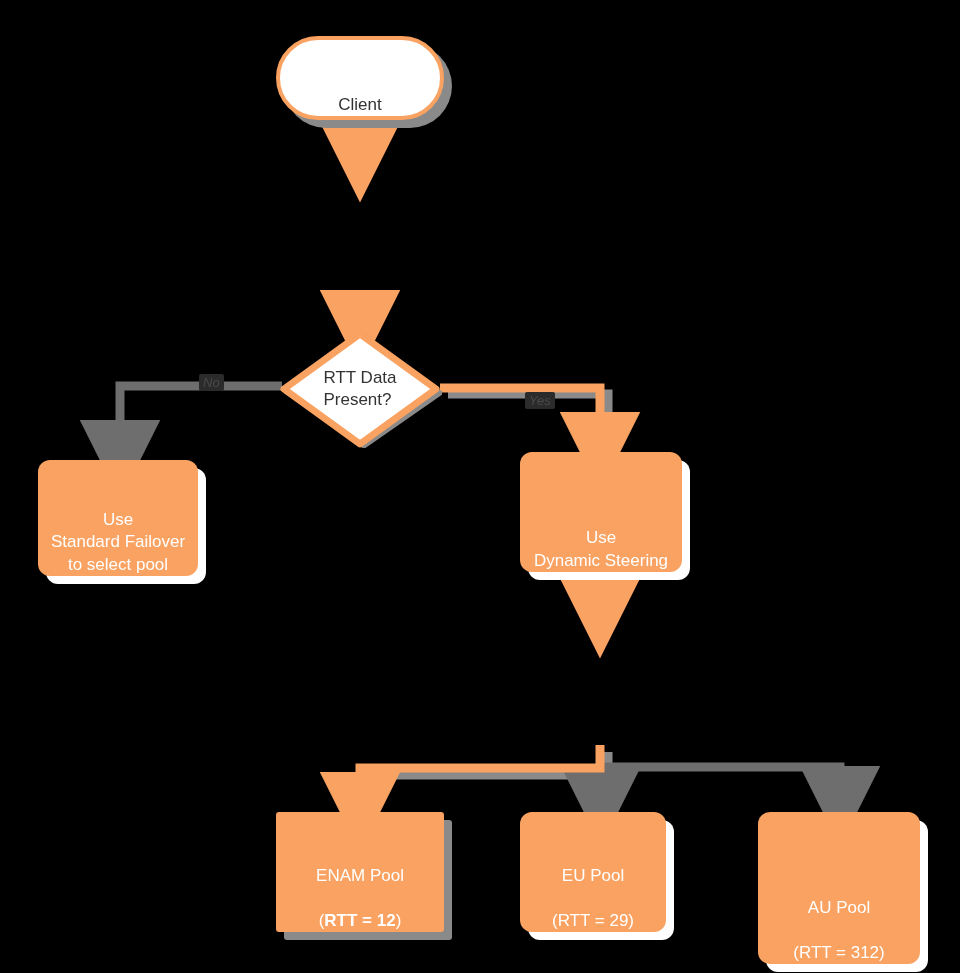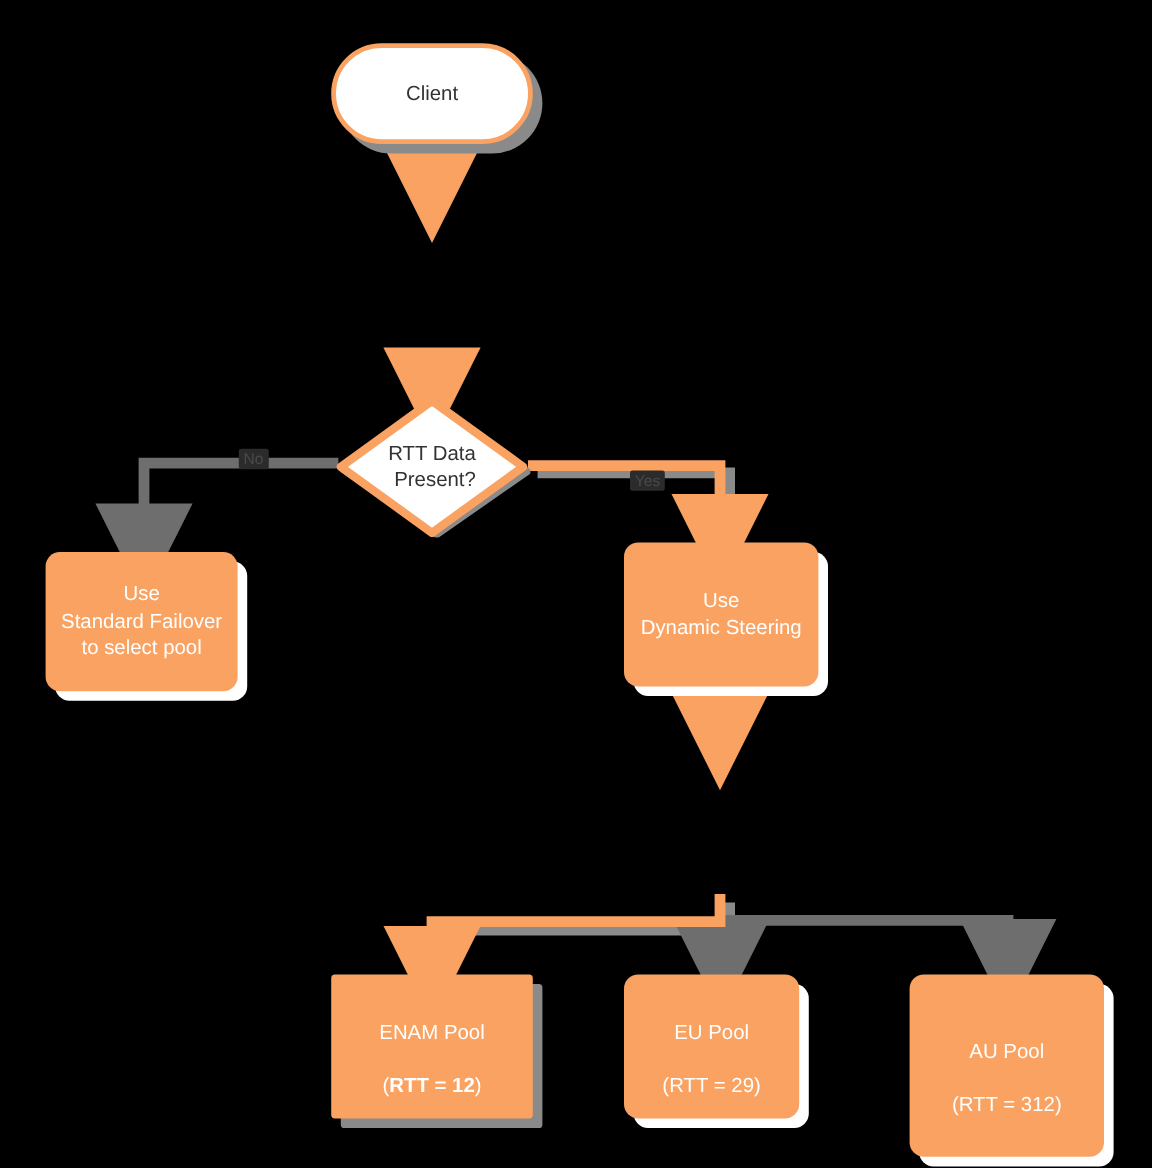--- a/index.html
+++ b/index.html
@@ -22,21 +22,21 @@
     left: 0;
     top: 0;
     width: 960px;
     height: 973px;
     pointer-events: none;
   }
   .node {
     position: absolute;
     box-sizing: border-box;
     display: flex;
-    align-items: center;
+    align-items: flex-end;
     justify-content: center;
     text-align: center;
     line-height: 1.32;
     font-size: 17px;
     white-space: pre-line;
   }
   
   .box {
     background: #F9A261;
     color: #FFFFFF;
@@ -69,35 +69,36 @@
     height: 100%;
   }
   .diamond-label {
     position: absolute;
     left: 0; top: 0;
     width: 100%;
     height: 100%;
     display: flex;
     align-items: center;
     justify-content: center;
-    text-align: right;
+    text-align: left;
     color: #333333;
     font-size: 17px;
     line-height: 1.32;
     white-space: pre-line;
   }
   .edge-label {
     position: absolute;
     font-size: 13px;
     color: #4a4a4a;
     background: #2b2b2b;
     padding: 1px 4px;
     border-radius: 2px;
     text-align: center;
     white-space: nowrap;
+    font-style: italic;
   }
   b.rtt { font-weight: bold; }
 </style>
 </head>
 <body>
 
 <div id="canvas">
 
   <svg class="edges" viewBox="0 0 960 973">
     <defs>

